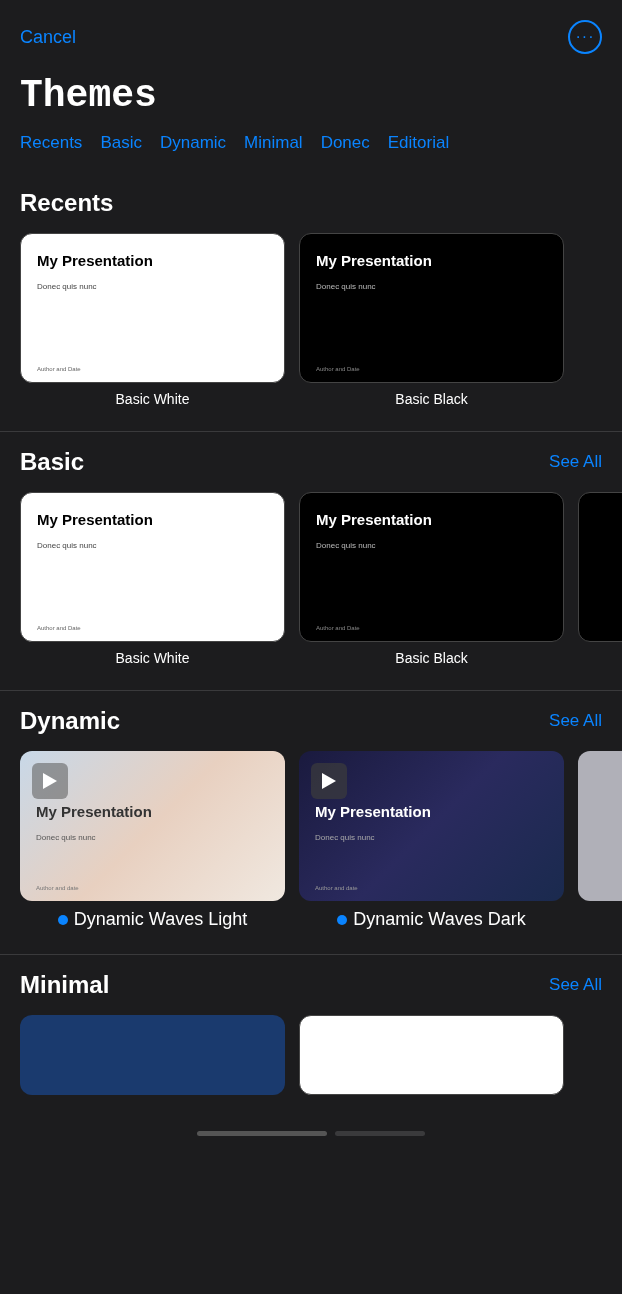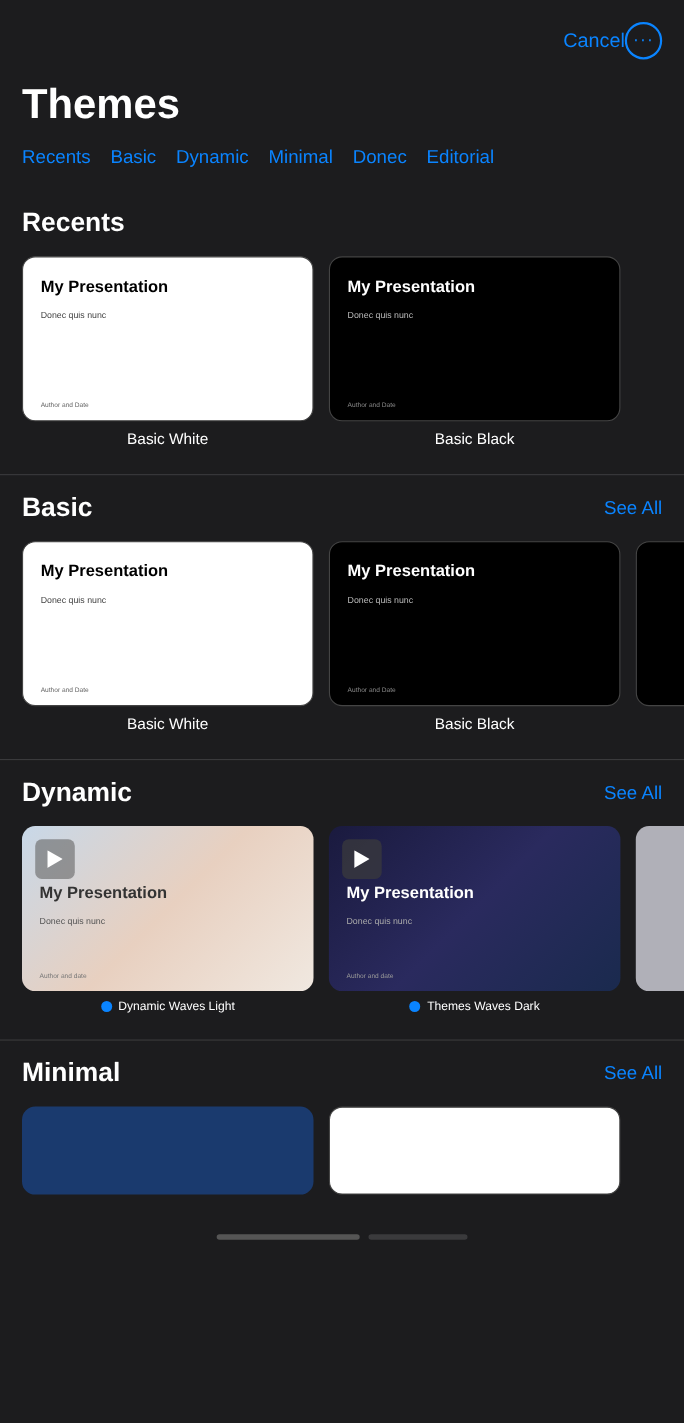--- a/index.html
+++ b/index.html
@@ -8,21 +8,21 @@
       background: #1c1c1e;
       color: #ffffff;
       font-family: -apple-system, BlinkMacSystemFont, 'SF Pro Display', 'Helvetica Neue', sans-serif;
       width: 622px;
       min-height: 1294px;
       overflow-x: hidden;
     }
 
     .header {
       display: flex;
-      justify-content: flex-end;
+      justify-content: space-between;
       align-items: center;
       padding: 20px 20px 10px 20px;
     }
 
     .cancel-btn {
       color: #0a84ff;
       font-size: 18px;
       background: none;
       border: none;
       cursor: pointer;
@@ -41,20 +41,21 @@
       color: #0a84ff;
       font-size: 16px;
       letter-spacing: 1px;
     }
 
     .page-title {
       padding: 10px 20px 16px 20px;
       font-size: 38px;
       font-weight: 700;
       color: #ffffff;
+      font-family: Liberation Mono, monospace;
     }
 
     .category-tabs {
       display: flex;
       gap: 18px;
       padding: 0 20px 20px 20px;
       overflow-x: auto;
       scrollbar-width: none;
     }
 
@@ -227,21 +228,21 @@
     .theme-name {
       font-size: 14px;
       color: #ffffff;
       text-align: center;
     }
 
     .theme-name-with-dot {
       display: flex;
       align-items: center;
       gap: 6px;
-      font-size: 11px;
+      font-size: 18px;
       color: #ffffff;
       text-align: right;
     }
 
     .dot {
       width: 10px;
       height: 10px;
       border-radius: 50%;
       background: #0a84ff;
       flex-shrink: 0;
@@ -408,21 +409,21 @@
         <div class="preview-content" style="padding-top: 52px;">
           <div>
             <div class="preview-main-title">My Presentation</div>
             <div class="preview-subtitle">Donec quis nunc</div>
           </div>
           <div class="preview-footer">Author and date</div>
         </div>
       </div>
       <div class="theme-name-with-dot">
         <div class="dot"></div>
-        <span>Themes Waves Dark</span>
+        <span>Dynamic Waves Dark</span>
       </div>
     </div>
 
     <div class="theme-card">
       <div class="third-card-preview waves-partial"></div>
     </div>
   </div>
 </div>
 
 <div class="divider"></div>

